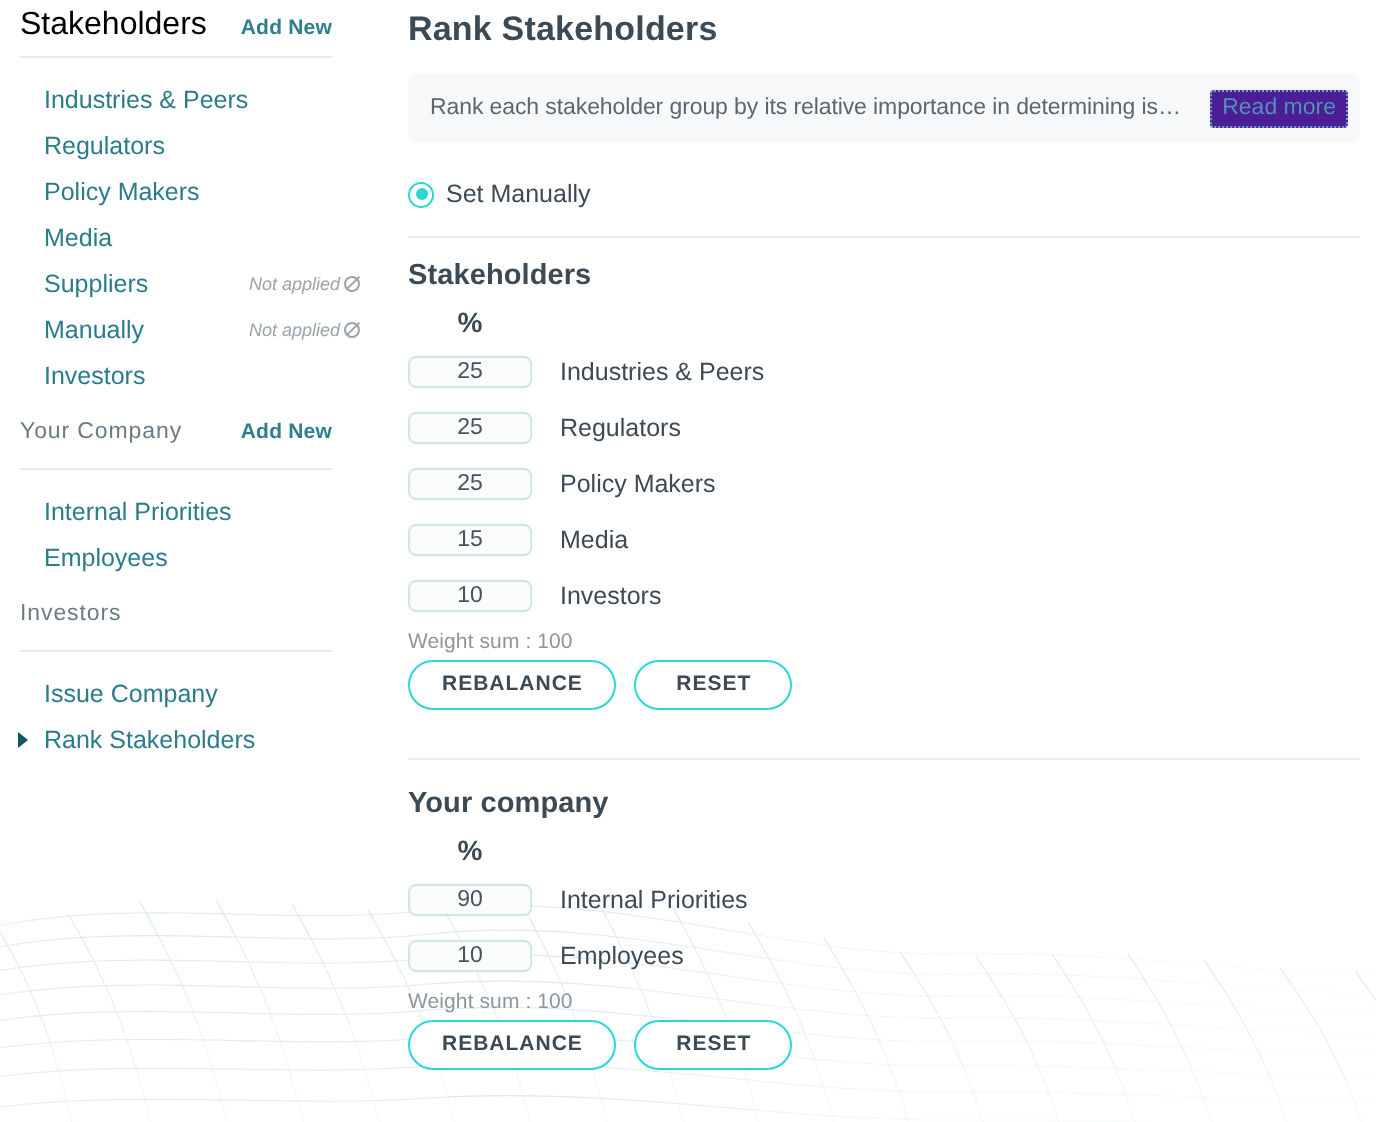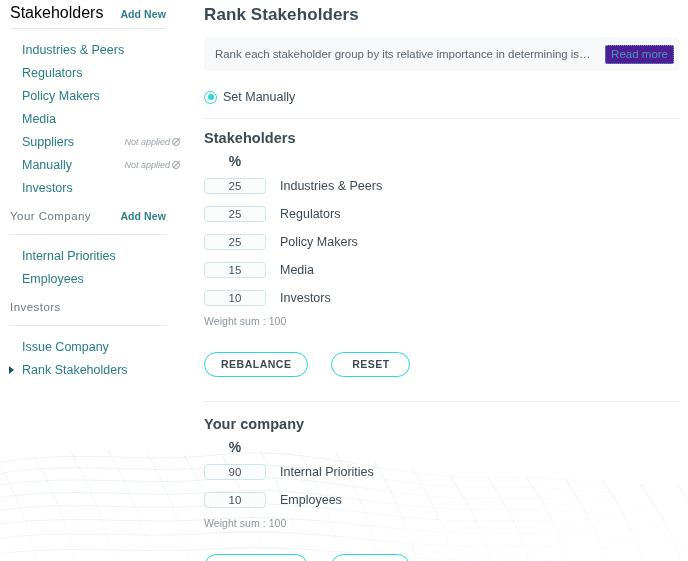--- a/index.html
+++ b/index.html
@@ -268,22 +268,22 @@
 
   .weight-sum {
     font-size: 10.5px;
     color: #8d969d;
     margin-top: 3px;
     letter-spacing: .05px;
   }
 
   .btn-row {
     display: flex;
-    gap: 23px;
-    margin-top: 25px;
+    gap: 9px;
+    margin-top: 3px;
   }
   .pill-btn {
     height: 25px;
     min-width: 79px;
     padding: 0 16px;
     border: 1.4px solid #2ad6d6;
     border-radius: 14px;
     background: #ffffff;
     color: #3c4a56;
     font-family: "Liberation Sans", sans-serif;

